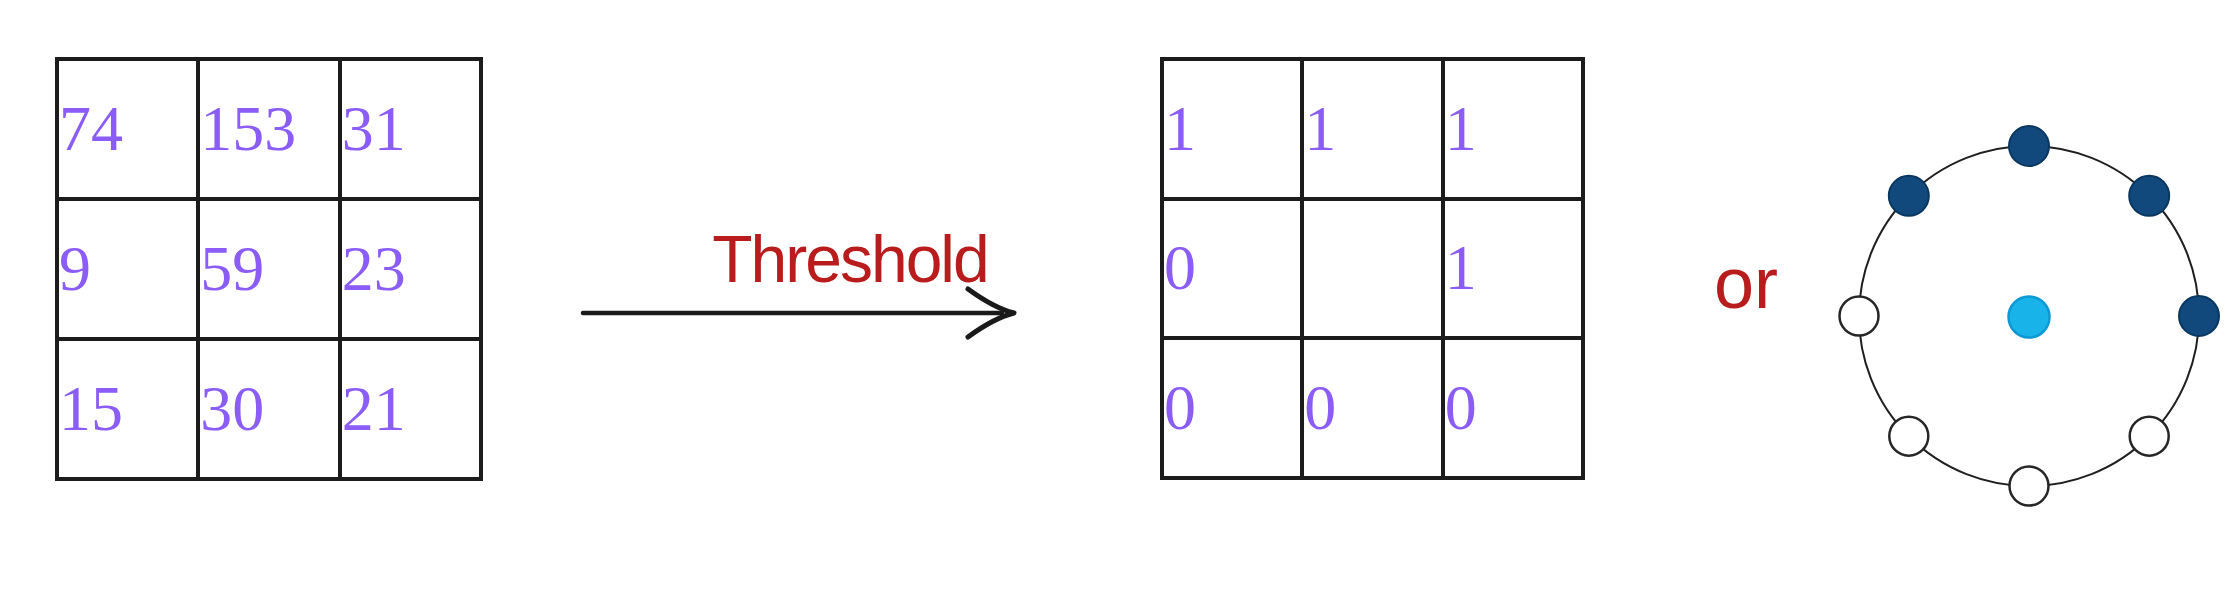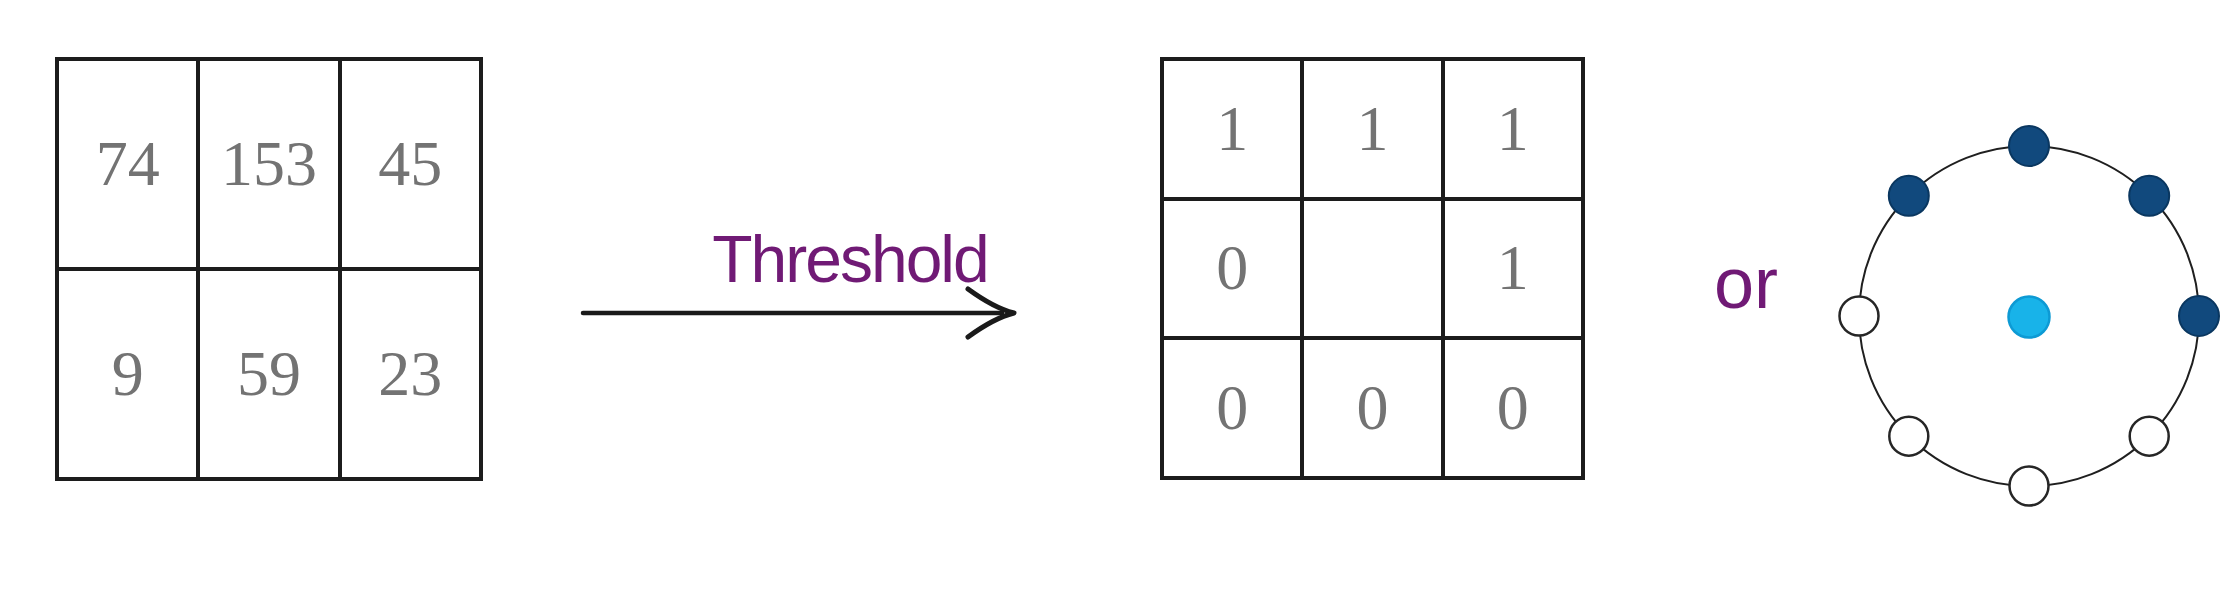--- a/index.html
+++ b/index.html
@@ -12,33 +12,33 @@
     font-family: "Liberation Sans", sans-serif;
     color: #1a1a1a;
   }
   table.pix-grid {
     position: absolute;
     border-collapse: collapse;
     table-layout: fixed;
   }
   table.pix-grid td {
     border: 4px solid #1c1c1c;
-    text-align: center;
+    text-align: left;
     vertical-align: middle;
     font-family: "Liberation Serif", serif;
     font-size: 64px;
-    color: #737373;
+    color: #8b5cf6;
     padding: 0;
   }
   #input-grid  { left: 55px;   top: 57px; width: 428px; height: 424px; }
   #output-grid { left: 1160px; top: 57px; width: 425px; height: 423px; }
   .label {
     position: absolute;
     line-height: 1;
-    color: #701a75;
+    color: #b91c1c;
     white-space: nowrap;
   }
   #threshold-label {
     left: 660px; top: 226px; width: 380px;
     text-align: center;
     font-size: 66px;
     letter-spacing: -2px;
   }
   #or-label {
     left: 1714px; top: 247px;
@@ -49,26 +49,31 @@
 </head>
 <body>
 
 <div class="canvas">
 
   <table id="input-grid" class="pix-grid">
     <tbody>
         <tr>
       <td>74</td>
       <td>153</td>
-      <td>45</td>
+      <td>31</td>
     </tr>
     <tr>
       <td>9</td>
       <td>59</td>
       <td>23</td>
+    </tr>
+    <tr>
+      <td>15</td>
+      <td>30</td>
+      <td>21</td>
     </tr>
   </tbody>
     </table>
 
   <div id="threshold-label" class="label">Threshold</div>
 
   <svg style="left:570px; top:280px;" width="460" height="70" viewBox="0 0 460 70">
     <path d="M13 33 L432 33" stroke="#1a1a1a" stroke-width="4.5" fill="none" stroke-linecap="round"></path>
     <path d="M398 9 Q424 28 444 33 Q424 38 398 57" stroke="#1a1a1a" stroke-width="5" fill="none" stroke-linecap="round" stroke-linejoin="round"></path>
   </svg>

